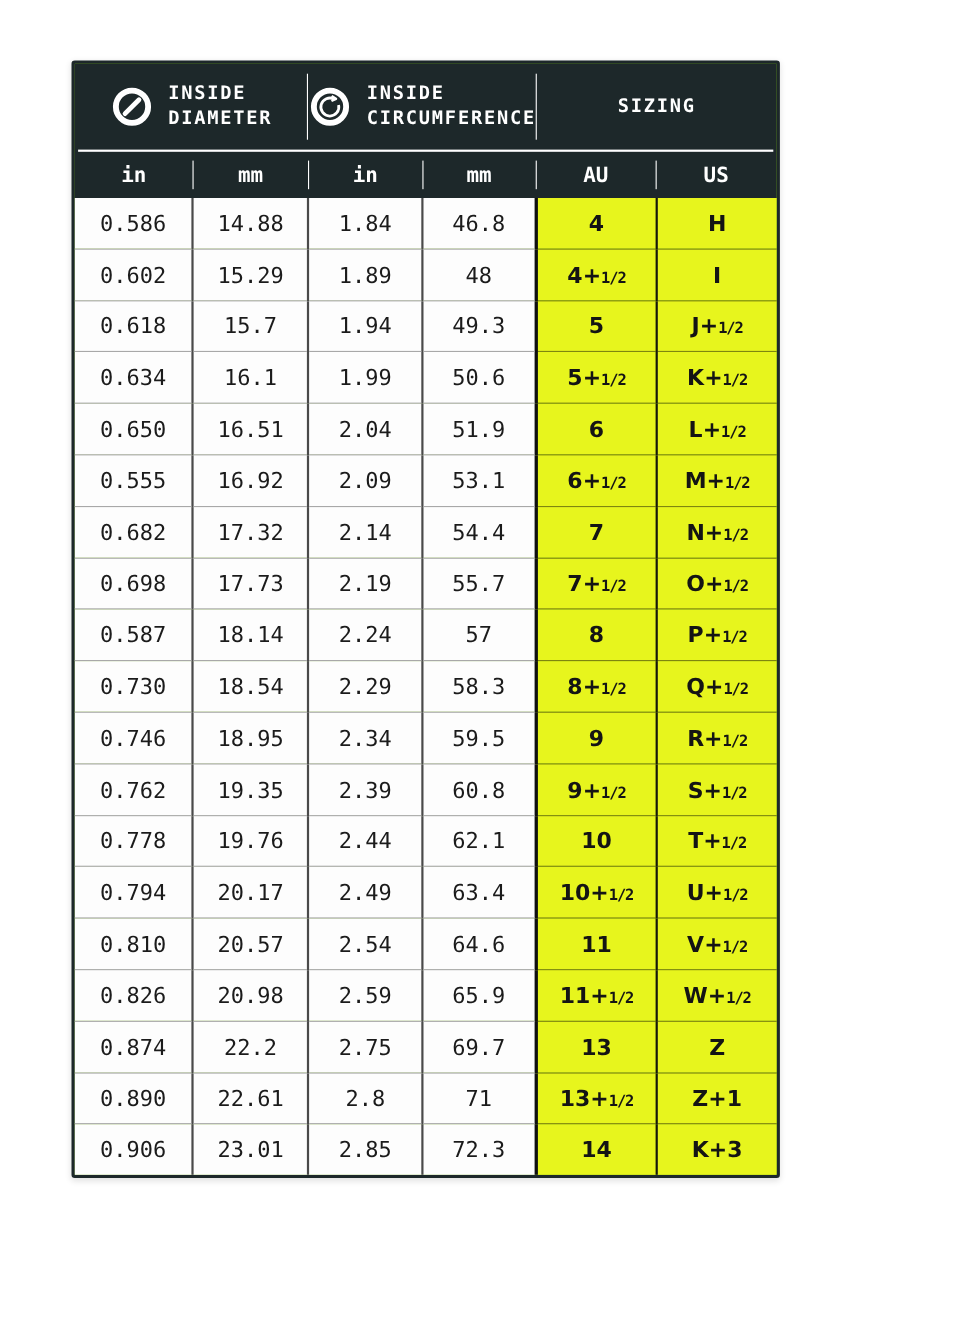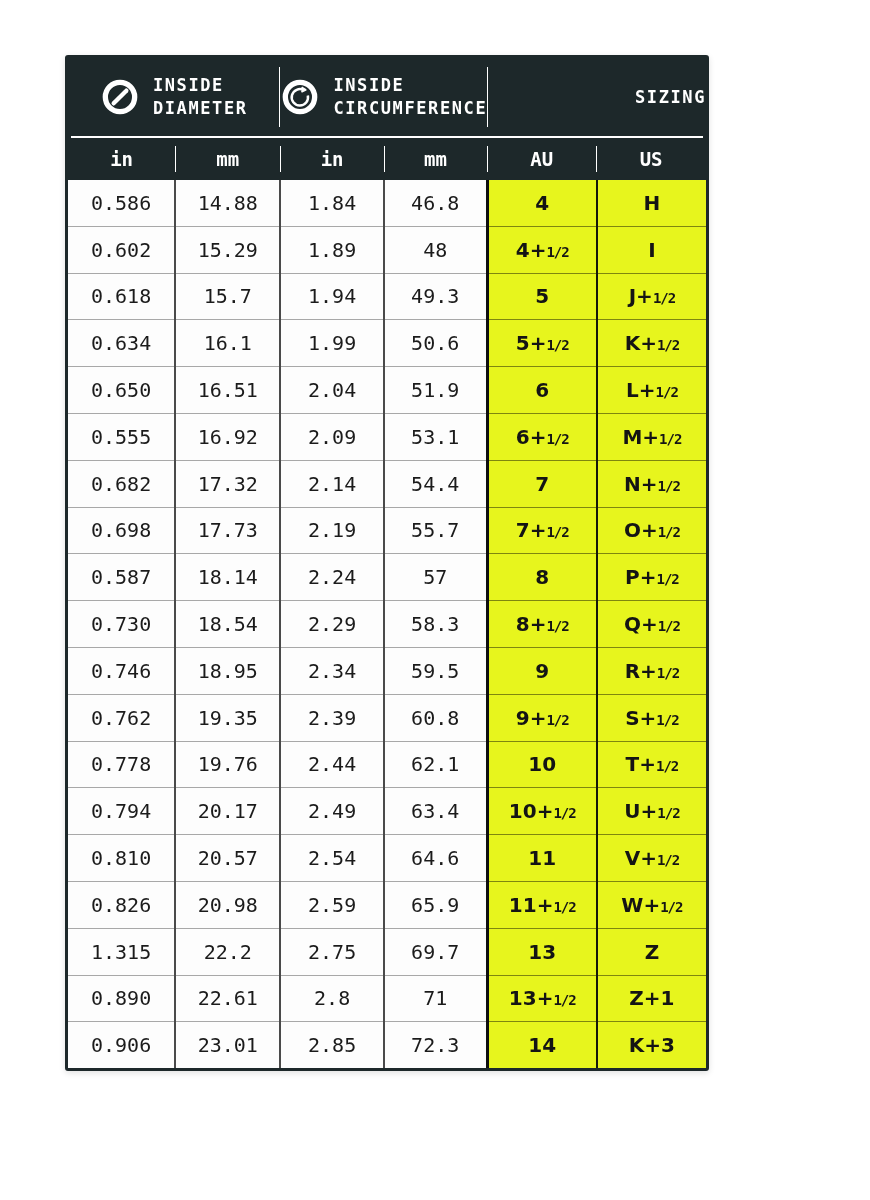--- a/index.html
+++ b/index.html
@@ -11,21 +11,21 @@
     position:absolute;left:65px;top:55px;width:644px;box-sizing:border-box;
     border:3px solid #1d282a;border-radius:3px;background:#84cc16;
     box-shadow:0 2px 6px rgba(0,0,0,0.12);
   }
   
   .thead{background:#1d282a;color:#fff;}
   .groups{display:flex;height:78px;align-items:stretch;}
   .group{display:flex;align-items:center;justify-content:center;gap:13px;}
   .g1{width:33.3%;}
   .g2{width:32.4%;}
-  .g3{width:34.3%;justify-content:flex-end;}
+  .g3{width:34.3%;}
   .group-sep{width:1px;background:#ffffff;margin:9px 0;}
   .icon{display:flex;align-items:center;}
   .glabel{font-weight:bold;font-size:17px;letter-spacing:1.6px;line-height:1.35;text-align:left;}
   .sizing-label{font-weight:bold;font-size:17px;letter-spacing:1.6px;}
   .hline{height:2px;background:#ffffff;margin:0 3px;}
   .subhead{display:flex;height:42px;align-items:stretch;}
   .subcell{display:flex;align-items:center;justify-content:center;
     font-weight:bold;font-size:19px;position:relative;}
   .subcell+.subcell::before{
     content:"";position:absolute;left:0;top:8px;bottom:8px;width:1px;background:#fff;
@@ -244,21 +244,21 @@
         </tr>
         <tr>
           <td class="num">0.826</td>
           <td class="num">20.98</td>
           <td class="num">2.59</td>
           <td class="num">65.9</td>
           <td class="sizing us"><span>11+</span><span class="frac">1/2</span></td>
           <td class="sizing au"><span>W+</span><span class="frac">1/2</span></td>
         </tr>
         <tr>
-          <td class="num">1.315</td>
+          <td class="num">0.874</td>
           <td class="num">22.2</td>
           <td class="num">2.75</td>
           <td class="num">69.7</td>
           <td class="sizing us">13</td>
           <td class="sizing au">Z</td>
         </tr>
         <tr>
           <td class="num">0.890</td>
           <td class="num">22.61</td>
           <td class="num">2.8</td>

